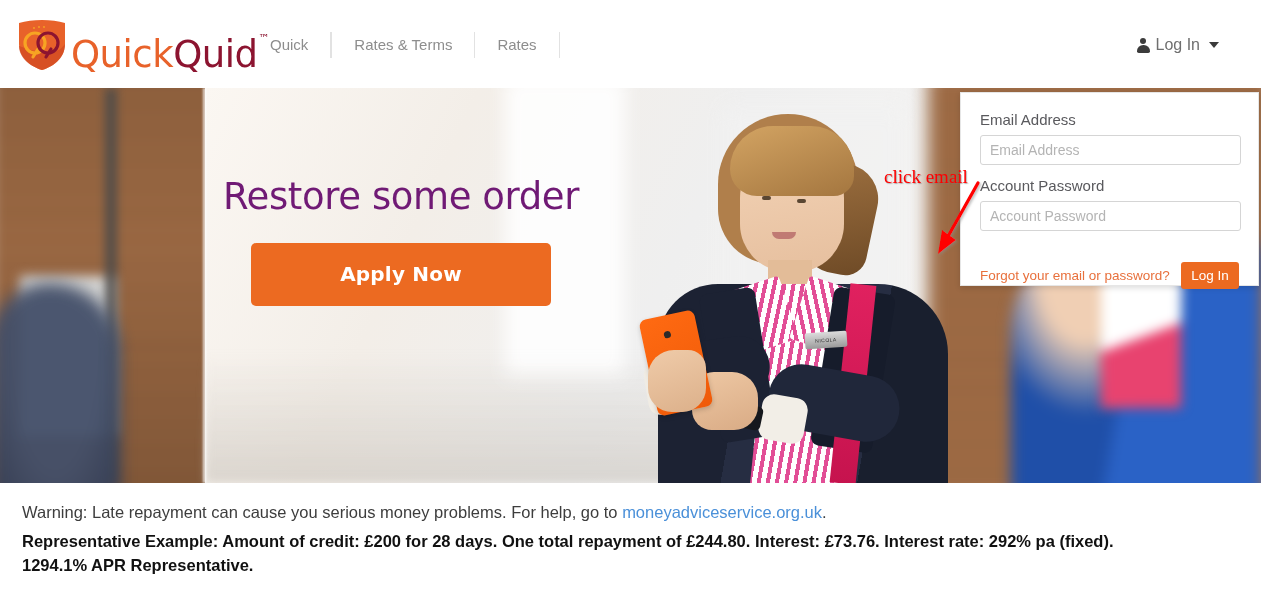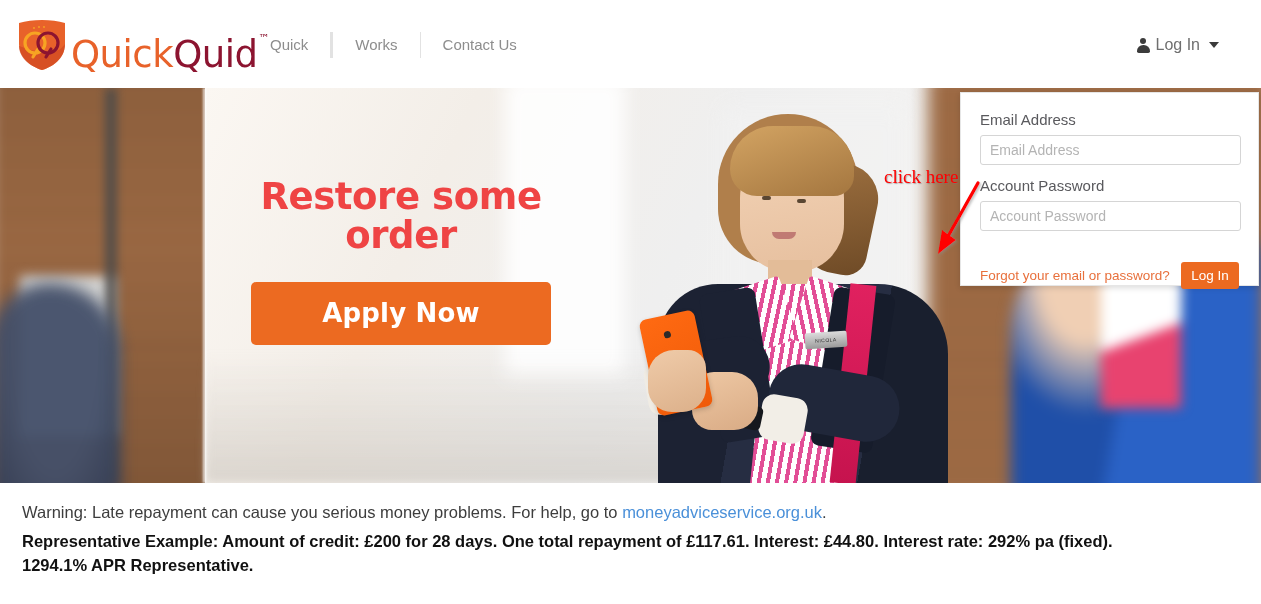--- a/index.html
+++ b/index.html
@@ -245,31 +245,31 @@
   .w-watch {
     position:absolute; left:128px; top:300px; width:34px; height:24px;
     background:#16181d; border-radius:5px; transform: rotate(12deg);
   }
 
   
   .hero-copy {
     position:absolute; left:205px; top:90px; width:392px; text-align:center;
   }
   .hero-h1 {
-    font-size: 37px; font-weight: 700; color: #ef4444; letter-spacing:-0.4px;
+    font-size: 37px; font-weight: 400; color: #701a75; letter-spacing:-0.4px;
     line-height: 1.05; font-family:"DejaVu Sans", sans-serif;
   }
   .hero-h2 {
     font-size: 34px; font-weight: 300; color: #565b63; letter-spacing:-0.4px;
     margin-top: 5px; line-height:1.1; font-family:"DejaVu Sans", sans-serif;
   }
   .apply-btn {
     display:block; margin: 26px auto 0; width: 300px; height: 63px;
     background: #EC6A21; color:#ffffff; border:none; border-radius: 5px;
-    font-size: 26px; font-weight: 700; letter-spacing:.2px; cursor:pointer;
+    font-size: 20px; font-weight: 700; letter-spacing:.2px; cursor:pointer;
     font-family:"DejaVu Sans", sans-serif;
   }
 
   
   .login-panel {
     position:absolute; left:960px; top:92px; width:299px; height:194px;
     background:#ffffff; border:1px solid #e6e6e6;
     box-shadow: 0 2px 6px rgba(0,0,0,.14);
     padding: 18px 19px 0 19px; z-index: 40;
   }
@@ -336,24 +336,24 @@
       </div>
       <div class="brand-text">
         <span class="brand-quick">Quick</span><span class="brand-quid">Quid</span><span class="tm">™</span>
       </div>
     </div>
 
     <nav class="nav">
       <a href="#">Quick</a>
       <span class="sep"></span>
       <span class="sep"></span>
+      <a href="#">Rates &amp; Terms</a>
       <span class="sep"></span>
-      <a href="#">Works</a>
+      <a href="#">Rates</a>
       <span class="sep"></span>
-      <a href="#">Contact Us</a>
     </nav>
 
     <div class="login-toggle">
       <span class="person-icon"></span>
       <span>Log In</span>
       <span class="caret-down"></span>
     </div>
   </div>
 
   <div class="hero">
@@ -416,33 +416,33 @@
     <input class="field-input" type="text" placeholder="Email Address" style="">
     <div class="field-gap"></div>
     <div class="field-label">Account Password</div>
     <input class="field-input" type="password" placeholder="Account Password" style="">
     <div class="login-row">
       <a class="forgot-link" href="#">Forgot your email or password?</a>
       <button class="login-btn">Log In</button>
     </div>
   </div>
 
-  <div class="annot-text">click here</div>
+  <div class="annot-text">click email</div>
   <svg class="annot-arrow" width="60" height="80" viewBox="0 0 60 80">
     <defs>
       <filter id="ashadow" x="-50%" y="-50%" width="200%" height="200%">
         <feDropShadow dx="1.5" dy="1.5" stdDeviation="0.8" flood-color="#888" flood-opacity="0.55"></feDropShadow>
       </filter>
     </defs>
     <g filter="url(#ashadow)">
       <path d="M48 3 L16 60" stroke="#FF0000" stroke-width="3.4" stroke-linecap="round" fill="none"></path>
       <path d="M8 74 L12 50 L26 60 Z" fill="#FF0000"></path>
     </g>
   </svg>
 
   <div class="footer">
     <div class="warn-line">
       <span>Warning: Late repayment can cause you serious money problems. For help, go to </span><a class="warn-link" href="#">moneyadviceservice.org.uk</a><span>.</span>
     </div>
-    <div class="rep-line">Representative Example: Amount of credit: £200 for 28 days. One total repayment of £117.61. Interest: £44.80. Interest rate: 292% pa (fixed). 1294.1% APR Representative.</div>
+    <div class="rep-line">Representative Example: Amount of credit: £200 for 28 days. One total repayment of £244.80. Interest: £73.76. Interest rate: 292% pa (fixed). 1294.1% APR Representative.</div>
   </div>
 
 </div>
 
 </body></html>

